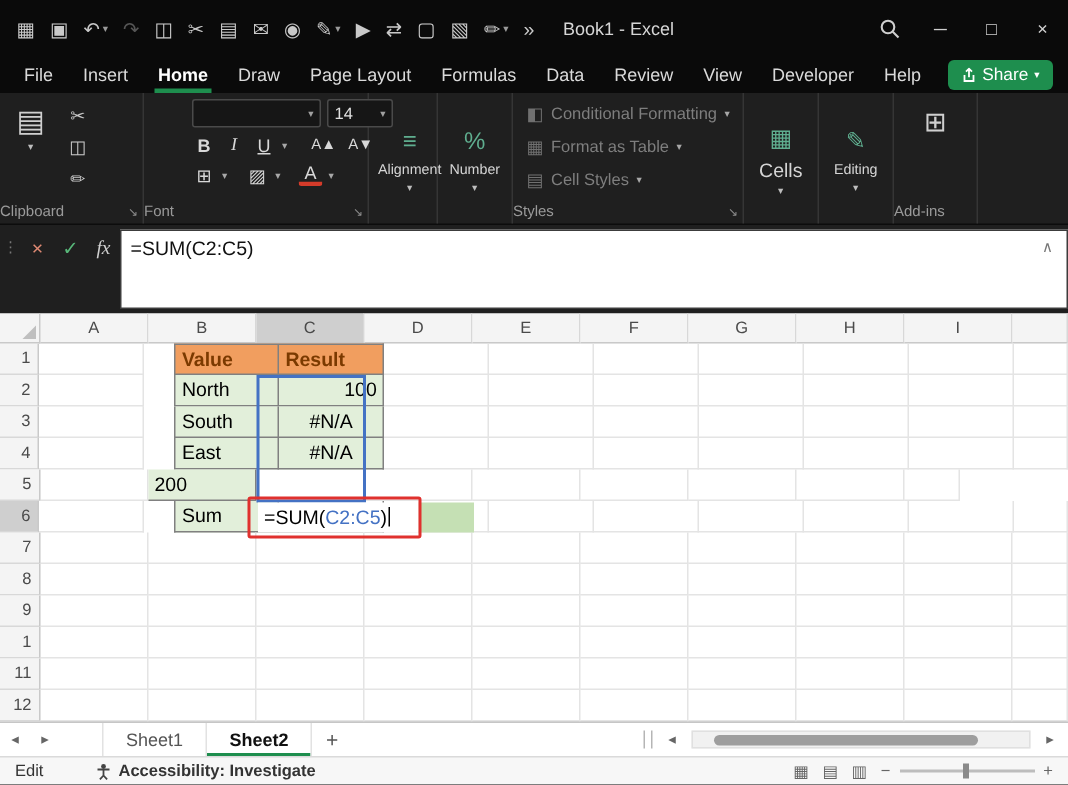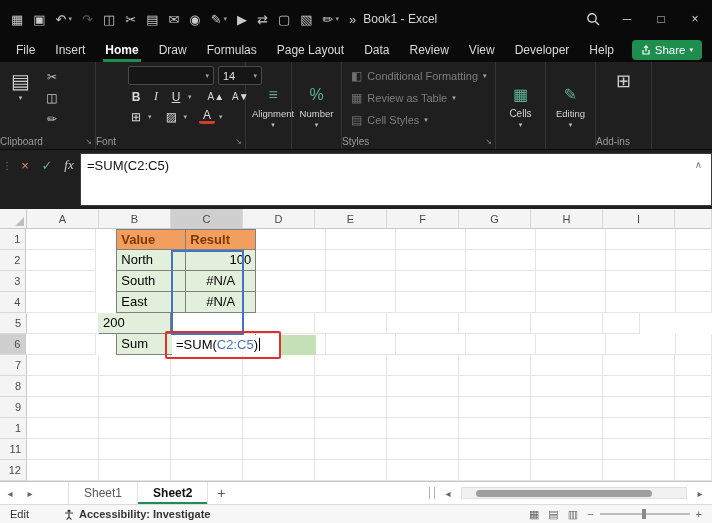--- a/index.html
+++ b/index.html
@@ -6,21 +6,21 @@
   html,body{width:712px;height:523px;overflow:hidden;}
   body{font-family:"Liberation Sans",sans-serif;background:#111;}
   .app{position:relative;width:712px;height:523px;background:#1f1f1f;overflow:hidden;}
 
   
   .titlebar{position:absolute;top:0;left:0;right:0;height:38px;background:#0a0a0a;display:flex;align-items:center;}
   .qat{display:flex;align-items:center;padding-left:6px;}
   .qat-btn{display:flex;align-items:center;height:26px;padding:0 5px;border-radius:3px;color:#c9c9c9;font-size:13px;cursor:default;}
   .qat-btn.dim{opacity:.4;}
   .qcaret{font-size:7px;margin-left:2px;color:#9a9a9a;}
-  .title{font-size:12px;color:#d6d6d6;margin-left:2px;white-space:nowrap;}
+  .title{font-size:12px;color:#d6d6d6;margin-left:14px;white-space:nowrap;}
   .tb-right{margin-left:auto;display:flex;align-items:center;height:100%;}
   .search-btn{width:34px;height:38px;display:flex;align-items:center;justify-content:center;background:transparent;border:none;}
   .win-btn{width:34px;height:38px;display:flex;align-items:center;justify-content:center;color:#cfcfcf;font-size:12px;background:transparent;border:none;}
 
   
   .tabrow{position:absolute;top:38px;left:0;right:0;height:24px;background:#0a0a0a;display:flex;align-items:stretch;}
   #ribbon-tabs{display:flex;align-items:stretch;padding-left:6px;}
   .rtab{display:flex;align-items:center;padding:0 10px;font-size:12px;color:#dadada;position:relative;cursor:default;}
   .rtab.active{color:#fff;font-weight:700;}
   .rtab.active::after{content:"";position:absolute;left:8px;right:8px;bottom:0;height:3px;background:var(--excel-green,#1E8E4E);}
@@ -187,22 +187,22 @@
       <button class="win-btn">×</button>
     </div>
   </div>
 
   <div class="tabrow">
     <div id="ribbon-tabs">
         <div class="rtab">File</div>
         <div class="rtab">Insert</div>
         <div class="rtab active">Home</div>
         <div class="rtab">Draw</div>
+        <div class="rtab">Page Layout</div>
         <div class="rtab">Formulas</div>
-        <div class="rtab">Page Layout</div>
         <div class="rtab">Data</div>
         <div class="rtab">Review</div>
         <div class="rtab">View</div>
         <div class="rtab">Developer</div>
         <div class="rtab">Help</div>
       </div>
     <button class="share-btn">
       <svg width="10" height="10" viewBox="0 0 10 10">
           <path d="M5 6.5V1 M3 2.8L5 .8l2 2" fill="none" stroke="#fff" stroke-width="1.2"></path>
           <path d="M2 5v4h6V5" fill="none" stroke="#fff" stroke-width="1.2"></path>
@@ -298,40 +298,40 @@
     <div class="rgroup" style="width:154px">
       <div class="rgroup-content">
         <div class="stylecol">
           <div class="stylerow">
             <span class="sicon">◧</span>
             <span>Conditional Formatting</span>
             <span class="tinycaret">▾</span>
           </div>
           <div class="stylerow">
             <span class="sicon">▦</span>
-            <span>Review as Table</span>
+            <span>Format as Table</span>
             <span class="tinycaret">▾</span>
           </div>
           <div class="stylerow">
             <span class="sicon">▤</span>
             <span>Cell Styles</span>
             <span class="tinycaret">▾</span>
           </div>
         </div>
       </div>
       <div class="rgroup-label">
         <span>Styles</span>
         <span class="launcher">↘</span>
       </div>
     </div>
 
     <div class="rgroup" style="width:50px;justify-content:center">
       <div class="bigbtn" style="margin:2px auto 0">
         <span class="ricon greenish" style="font-size:16px">▦</span>
-        <span class="blabel" style="font-size:10px">Cells</span>
+        <span class="blabel" style="font-size:13px">Cells</span>
         <span class="bcaret">▾</span>
       </div>
     </div>
 
     <div class="rgroup" style="width:50px;justify-content:center">
       <div class="bigbtn" style="margin:2px auto 0">
         <span class="ricon greenish" style="font-size:16px">✎</span>
         <span class="blabel" style="font-size:9.5px">Editing</span>
         <span class="bcaret">▾</span>
       </div>

